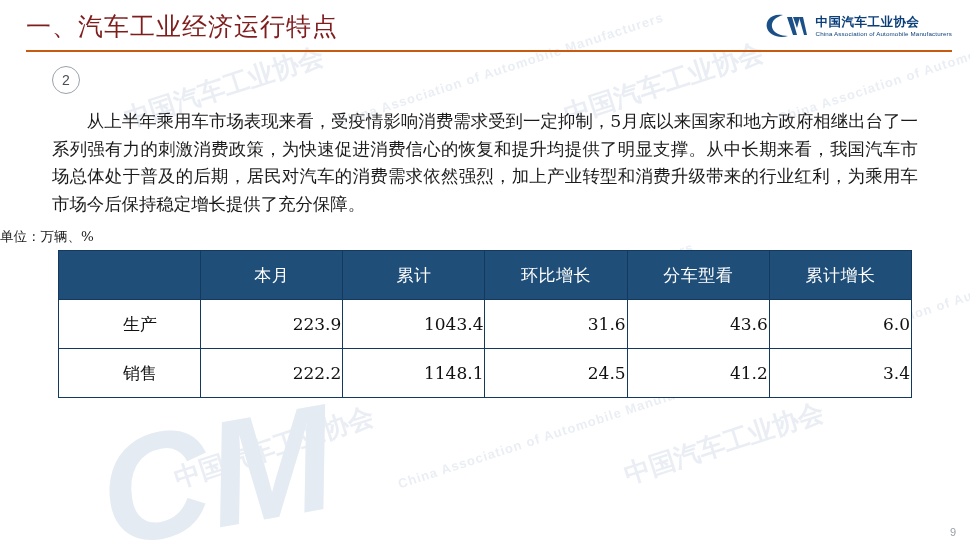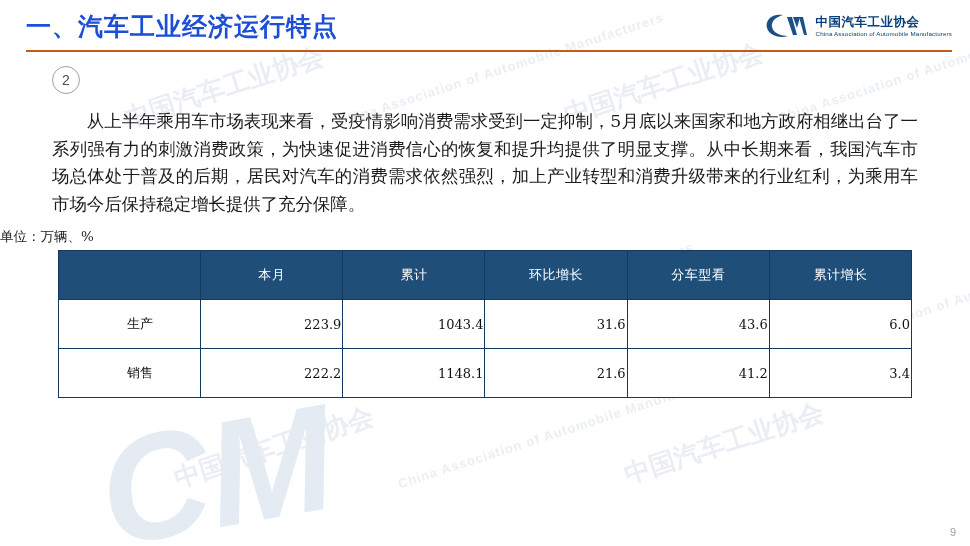--- a/index.html
+++ b/index.html
@@ -47,22 +47,22 @@
   .header {
     position: relative;
     z-index: 2;
     height: 52px;
     display: flex;
     align-items: center;
     padding: 0 18px 0 26px;
   }
   .header-title {
     font-size: 25px;
-    font-weight: bold;
-    color: #1d4ed8;
+    font-weight: normal;
+    color: #7f1d1d;
     letter-spacing: 1px;
     white-space: nowrap;
   }
   .header-rule {
     position: absolute;
     left: 26px;
     right: 18px;
     top: 50px;
     height: 2px;
     background: #c75b12;
@@ -162,21 +162,21 @@
   }
   table.data {
     width: 100%;
     border-collapse: collapse;
     table-layout: fixed;
     background: #ffffff;
   }
   table.data th, table.data td {
     border: 1px solid #13395f;
     height: 46px;
-    font-size: 13px;
+    font-size: 17px;
     font-family: "DejaVu Serif", "Liberation Serif", serif;
   }
   table.data thead th {
     background: #1f4e79;
     color: #ffffff;
     font-weight: normal;
     text-align: center;
     letter-spacing: .5px;
   }
   table.data thead th.corner {
@@ -267,21 +267,21 @@
         <td class="num">223.9</td>
         <td class="num">1043.4</td>
         <td class="num">31.6</td>
         <td class="num">43.6</td>
         <td class="num">6.0</td>
       </tr>
       <tr>
         <td class="rowhead">销售</td>
         <td class="num">222.2</td>
         <td class="num">1148.1</td>
-        <td class="num">21.6</td>
+        <td class="num">24.5</td>
         <td class="num">41.2</td>
         <td class="num">3.4</td>
       </tr>
     </tbody>
   </table>
 </div>
 
 <div class="page-num">9</div>
 
 </body></html>

